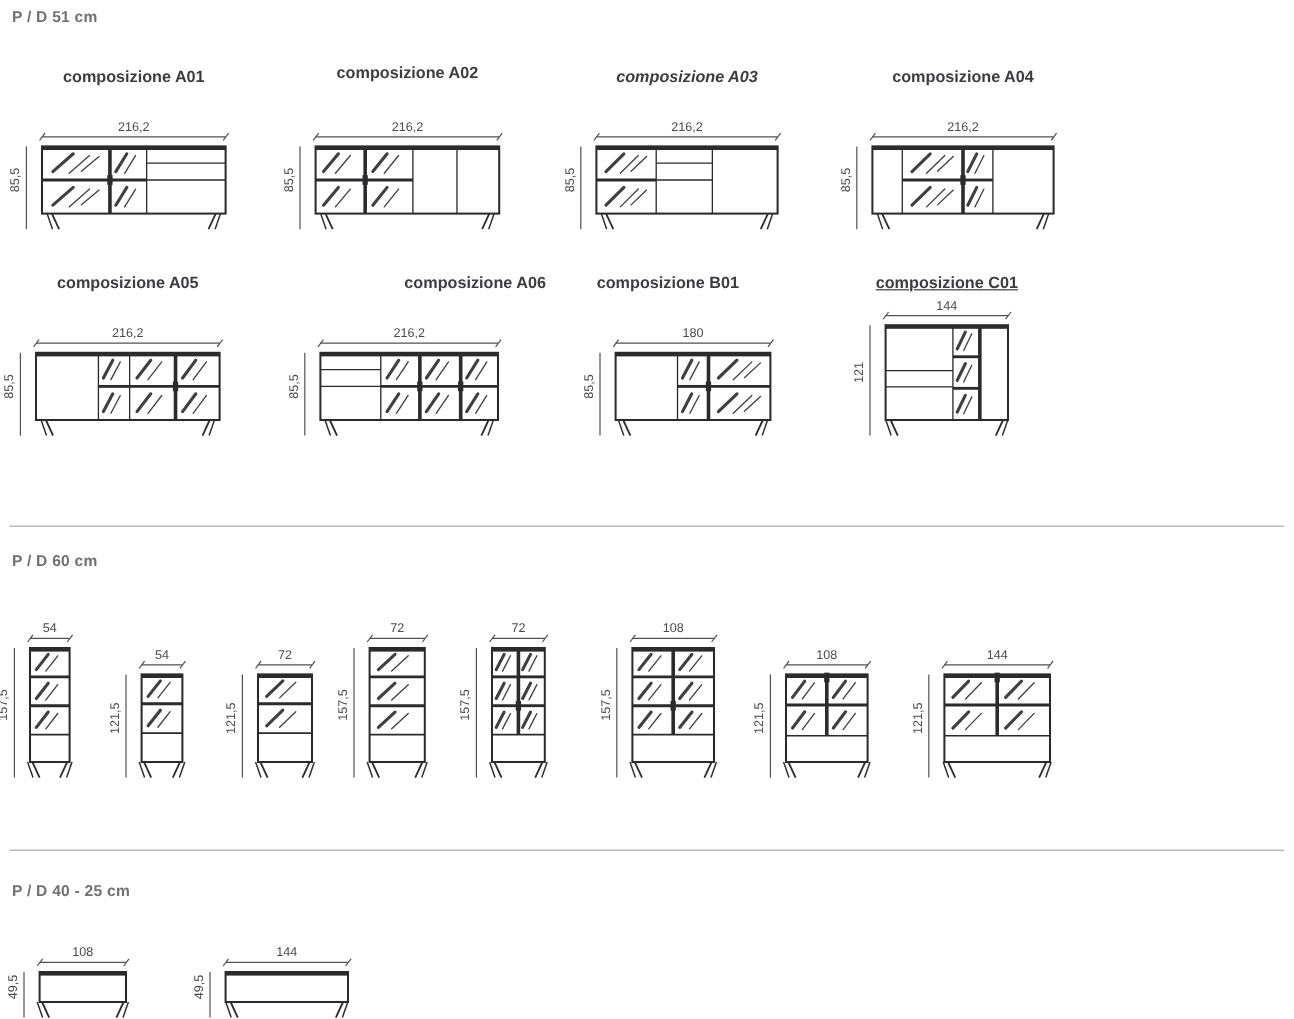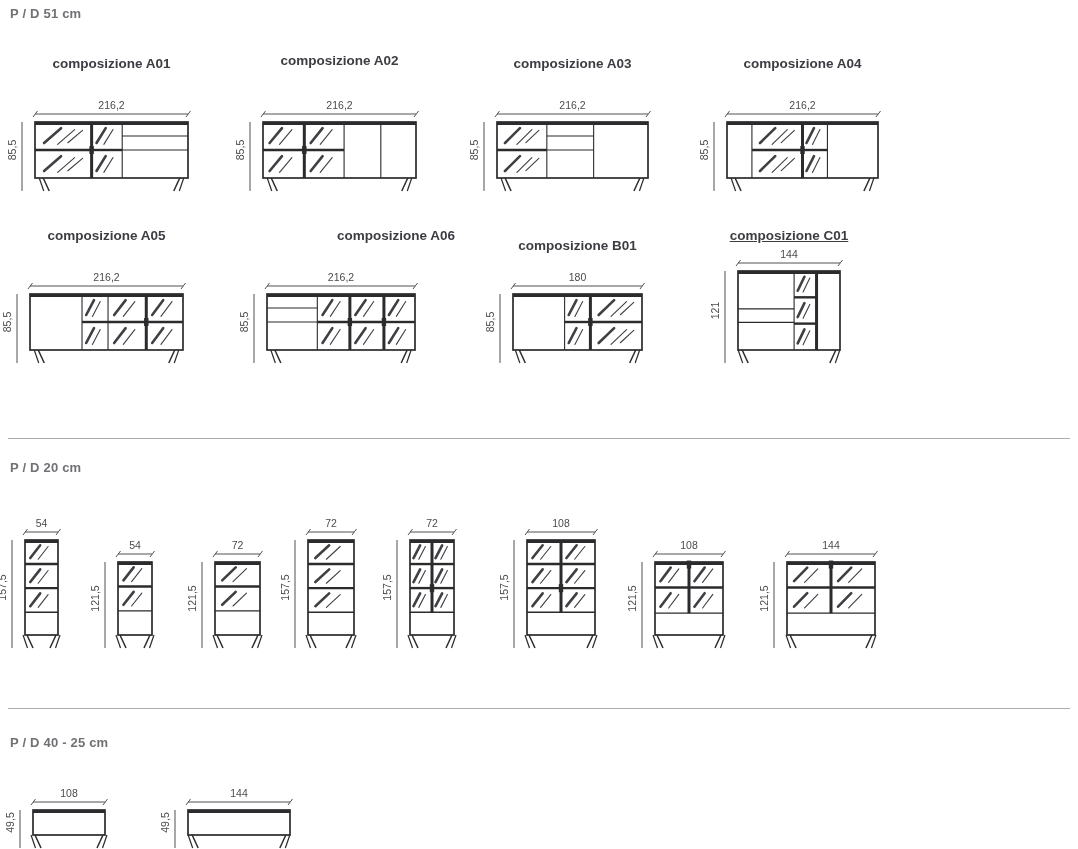--- a/index.html
+++ b/index.html
@@ -12,21 +12,21 @@
         text-align:center;white-space:nowrap;}
   .cab{position:absolute;}
   svg text{font-family:"Liberation Sans", sans-serif;}
 </style>
 </head>
 <body>
 
 <div id="page">
   <div class="section-header" style="left:10px;top:6px">P / D 51 cm</div>
   <div class="divider" style="top:438px"></div>
-  <div class="section-header" style="left:10px;top:460px">P / D 20 cm</div>
+  <div class="section-header" style="left:10px;top:460px">P / D 60 cm</div>
   <div class="divider" style="top:708px"></div>
   <div class="section-header" style="left:10px;top:735px">P / D 40 - 25 cm</div>
   <div id="drawings">
       <div class="cab-title" style="left: -5px; width: 233px; top: 56px;">composizione A01</div>
       <div class="cab" style="left: 8px; top: 94px;">
         <svg width="188" height="100" style="display: block; overflow: visible;">
           <g>
             <line x1="27" y1="20" x2="180" y2="20" stroke="#515155" stroke-width="1"></line>
             <line x1="25" y1="23" x2="29.5" y2="17" stroke="#515155" stroke-width="1"></line>
             <line x1="178" y1="23" x2="182.5" y2="17" stroke="#515155" stroke-width="1"></line>
@@ -89,21 +89,21 @@
           <rect x="66.11" y="52" width="4.4" height="8" fill="#2b2b2e"></rect>
           <line x1="74.6748" y1="49" x2="86.6088" y2="34.16" stroke="#3f3f44" stroke-width="2.6" stroke-linecap="round"></line>
           <line x1="84.22200000000001" y1="50.400000000000006" x2="96.156" y2="35.56" stroke="#3f3f44" stroke-width="1.1" stroke-linecap="round"></line>
           <line x1="68.31" y1="56" x2="108.09" y2="56" stroke="#2b2b2e" stroke-width="2.4"></line>
           <line x1="74.6748" y1="77" x2="86.6088" y2="62.16" stroke="#3f3f44" stroke-width="2.6" stroke-linecap="round"></line>
           <line x1="84.22200000000001" y1="78.4" x2="96.156" y2="63.56" stroke="#3f3f44" stroke-width="1.1" stroke-linecap="round"></line>
           <line x1="108.09" y1="30" x2="108.09" y2="84" stroke="#2b2b2e" stroke-width="1.1"></line>
           <line x1="144.81" y1="30" x2="144.81" y2="84" stroke="#2b2b2e" stroke-width="1.1"></line>
         </svg>
       </div>
-      <div class="cab-title" style="left: 457px; width: 231px; top: 56px;">composizione A03</div>
+      <div class="cab-title" style="left: 457px; width: 231px; top: 56px; font-style: italic;">composizione A03</div>
       <div class="cab" style="left: 470px; top: 94px;">
         <svg width="186" height="100" style="display: block; overflow: visible;">
           <g>
             <line x1="27" y1="20" x2="178" y2="20" stroke="#515155" stroke-width="1"></line>
             <line x1="25" y1="23" x2="29.5" y2="17" stroke="#515155" stroke-width="1"></line>
             <line x1="176" y1="23" x2="180.5" y2="17" stroke="#515155" stroke-width="1"></line>
             <text x="102.5" y="15" text-anchor="middle" font-size="10.5" fill="#4b4b4f">216,2</text>
           </g>
           <g>
             <line x1="14" y1="28" x2="14" y2="97" stroke="#515155" stroke-width="1"></line>
@@ -241,21 +241,21 @@
           <line x1="123.496" y1="78.4" x2="133.708" y2="63.56" stroke="#3f3f44" stroke-width="1.1" stroke-linecap="round"></line>
           <line x1="143.92" y1="30" x2="143.92" y2="84" stroke="#2b2b2e" stroke-width="3"></line>
           <rect x="141.72" y="52" width="4.4" height="8" fill="#2b2b2e"></rect>
           <line x1="148.8928" y1="49" x2="158.21679999999998" y2="34.16" stroke="#3f3f44" stroke-width="2.6" stroke-linecap="round"></line>
           <line x1="156.35199999999998" y1="50.400000000000006" x2="165.676" y2="35.56" stroke="#3f3f44" stroke-width="1.1" stroke-linecap="round"></line>
           <line x1="143.92" y1="56" x2="175" y2="56" stroke="#2b2b2e" stroke-width="2.4"></line>
           <line x1="148.8928" y1="77" x2="158.21679999999998" y2="62.16" stroke="#3f3f44" stroke-width="2.6" stroke-linecap="round"></line>
           <line x1="156.35199999999998" y1="78.4" x2="165.676" y2="63.56" stroke="#3f3f44" stroke-width="1.1" stroke-linecap="round"></line>
         </svg>
       </div>
-      <div class="cab-title" style="left: 473px; width: 209px; top: 228px; margin-top: 10px;">composizione B01</div>
+      <div class="cab-title" style="left: 452px; width: 209px; top: 228px;">composizione B01</div>
       <div class="cab" style="left: 486px; top: 266px;">
         <svg width="164" height="100" style="display: block; overflow: visible;">
           <g>
             <line x1="27" y1="20" x2="156" y2="20" stroke="#515155" stroke-width="1"></line>
             <line x1="25" y1="23" x2="29.5" y2="17" stroke="#515155" stroke-width="1"></line>
             <line x1="154" y1="23" x2="158.5" y2="17" stroke="#515155" stroke-width="1"></line>
             <text x="91.5" y="15" text-anchor="middle" font-size="10.5" fill="#4b4b4f">180</text>
           </g>
           <g>
             <line x1="14" y1="28" x2="14" y2="97" stroke="#515155" stroke-width="1"></line>

